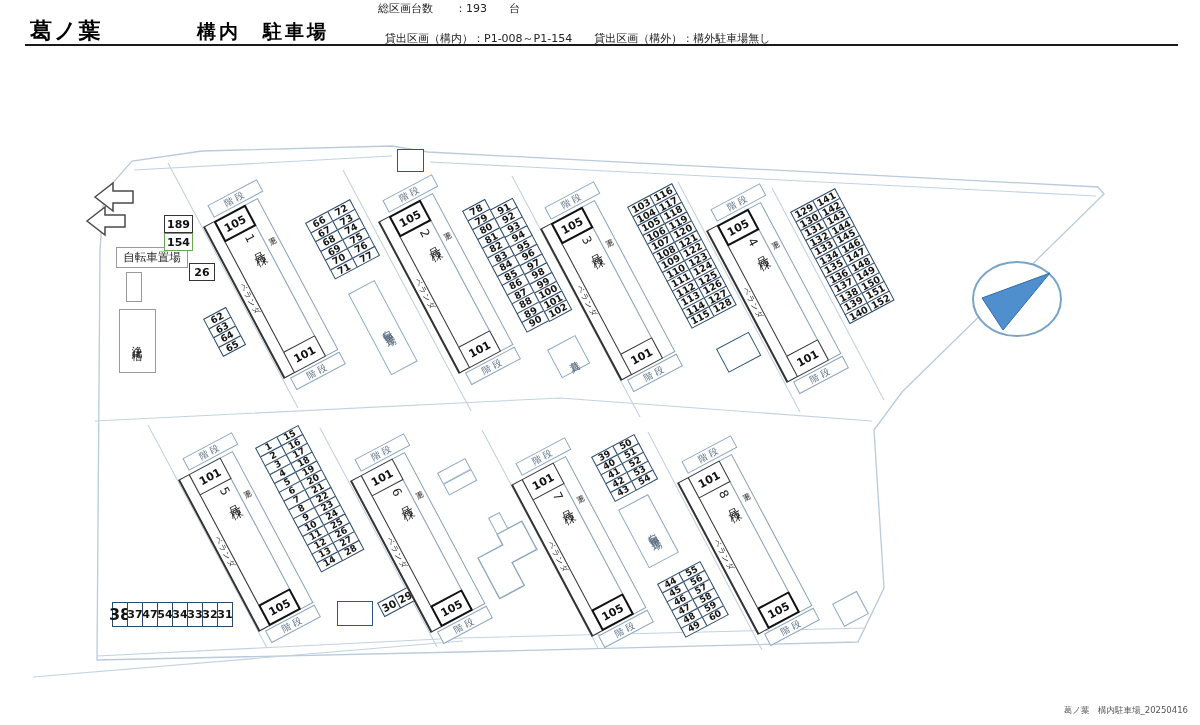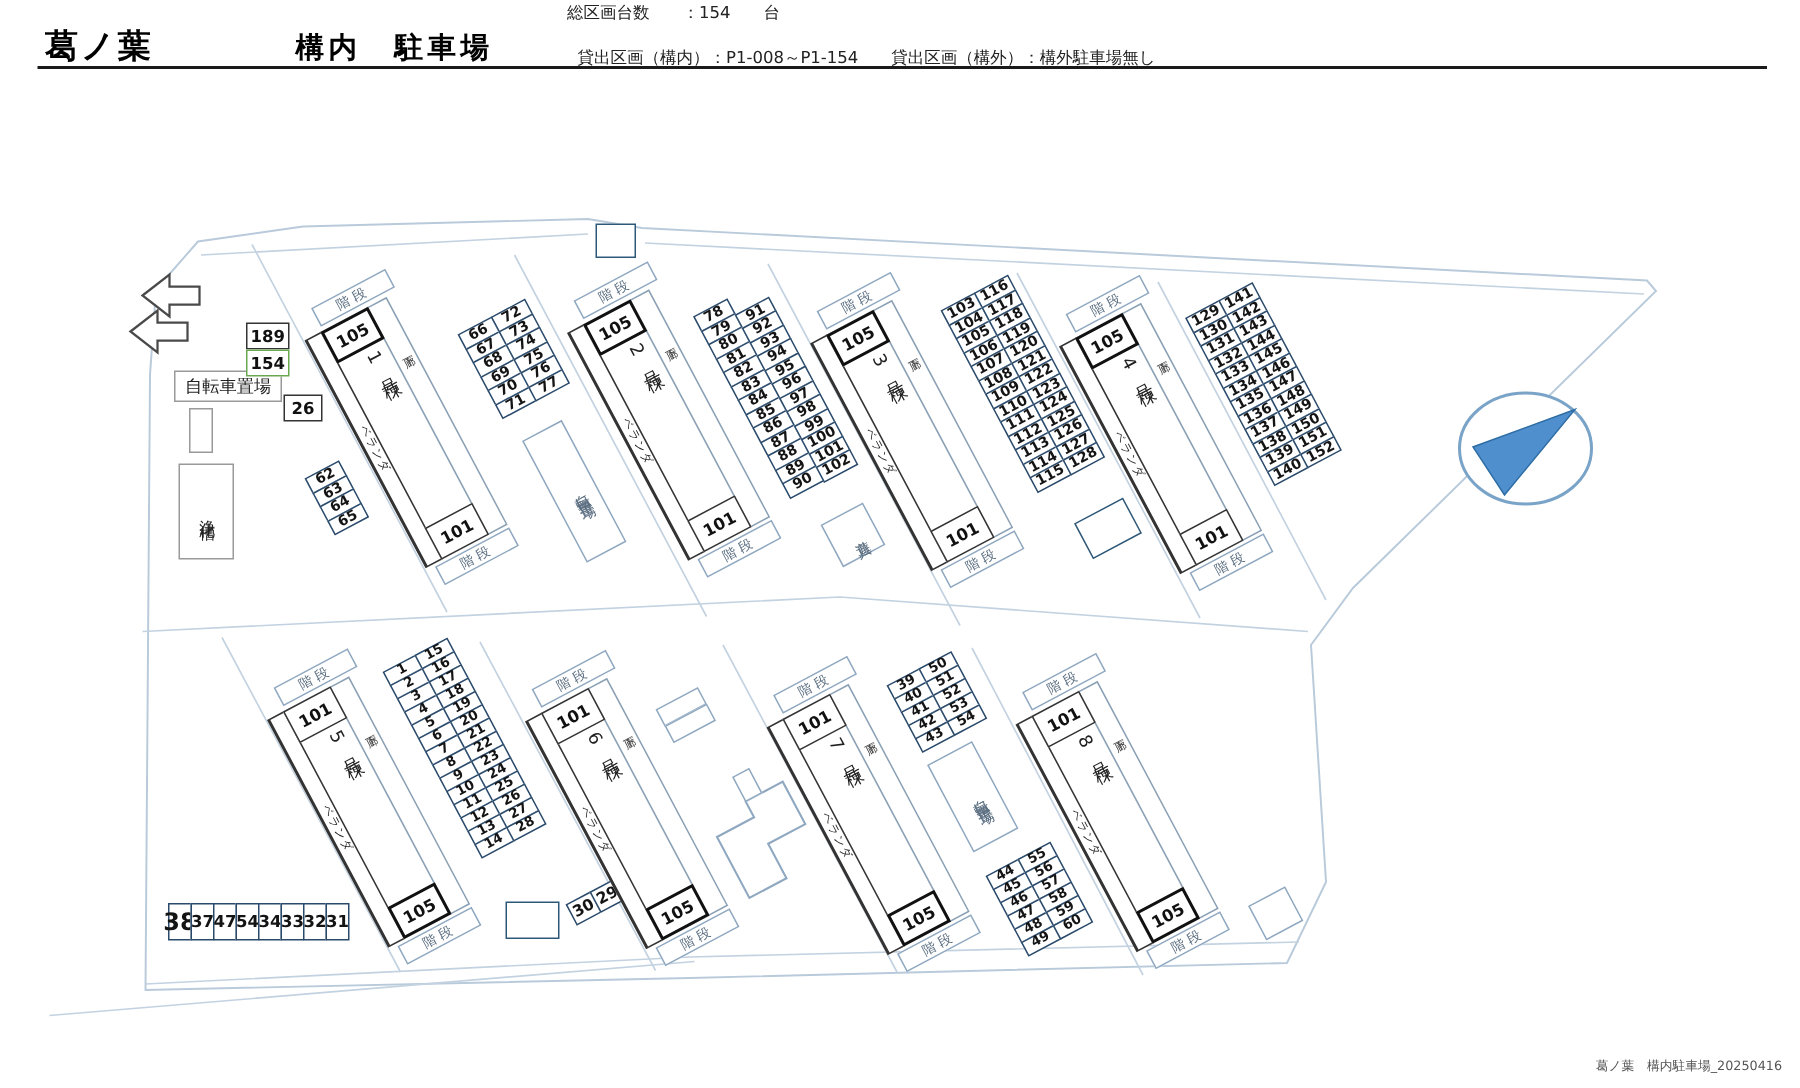--- a/index.html
+++ b/index.html
@@ -76,21 +76,21 @@
       <polygon points="1050,273 982,298 1003,330" fill="#4f8fce" stroke="#2e6da4" stroke-width="1"></polygon>
     </g>
 
     <g transform="translate(478,558) rotate(-28)">
       <path d="M0,0 L28,0 L28,-12 L56,-12 L56,20 L28,20 L28,46 L0,46 Z" fill="#fff" stroke="#8fa8c0" stroke-width="1.4"></path>
     </g>
   </svg>
 
   <div class="title-main">葛ノ葉</div>
   <div class="title-sub">構内　駐車場</div>
-  <div class="info"><span>総区画台数　　：154　　台</span><br>
+  <div class="info"><span>総区画台数　　：193　　台</span><br>
   <span>貸出区画（構内）：P1-008～P1-154　　貸出区画（構外）：構外駐車場無し</span></div>
   <div class="hrule"></div>
 
   <div class="nbox" style="left:397px;top:149px;width:27px;height:23px;border-color:#2e5878;"></div>
   <div class="obox" style="left:126px;top:272px;width:16px;height:30px;"></div>
   <div class="nbox grp" style="left:716px;top:349px;width:37px;height:27px;border-color:#2e5878;transform:rotate(-28deg);"></div>
   <div class="nbox" style="left:337px;top:601px;width:36px;height:25px;border-color:#2e5878;"></div>
   <div class="bluebox" style="left:437px;top:473px;width:32px;height:13px;transform:rotate(-28deg);"></div>
   <div class="bluebox" style="left:443px;top:484px;width:32px;height:13px;transform:rotate(-28deg);"></div>
   <div class="bluebox" style="left:488px;top:518px;width:13px;height:19px;transform:rotate(-28deg);"></div>

